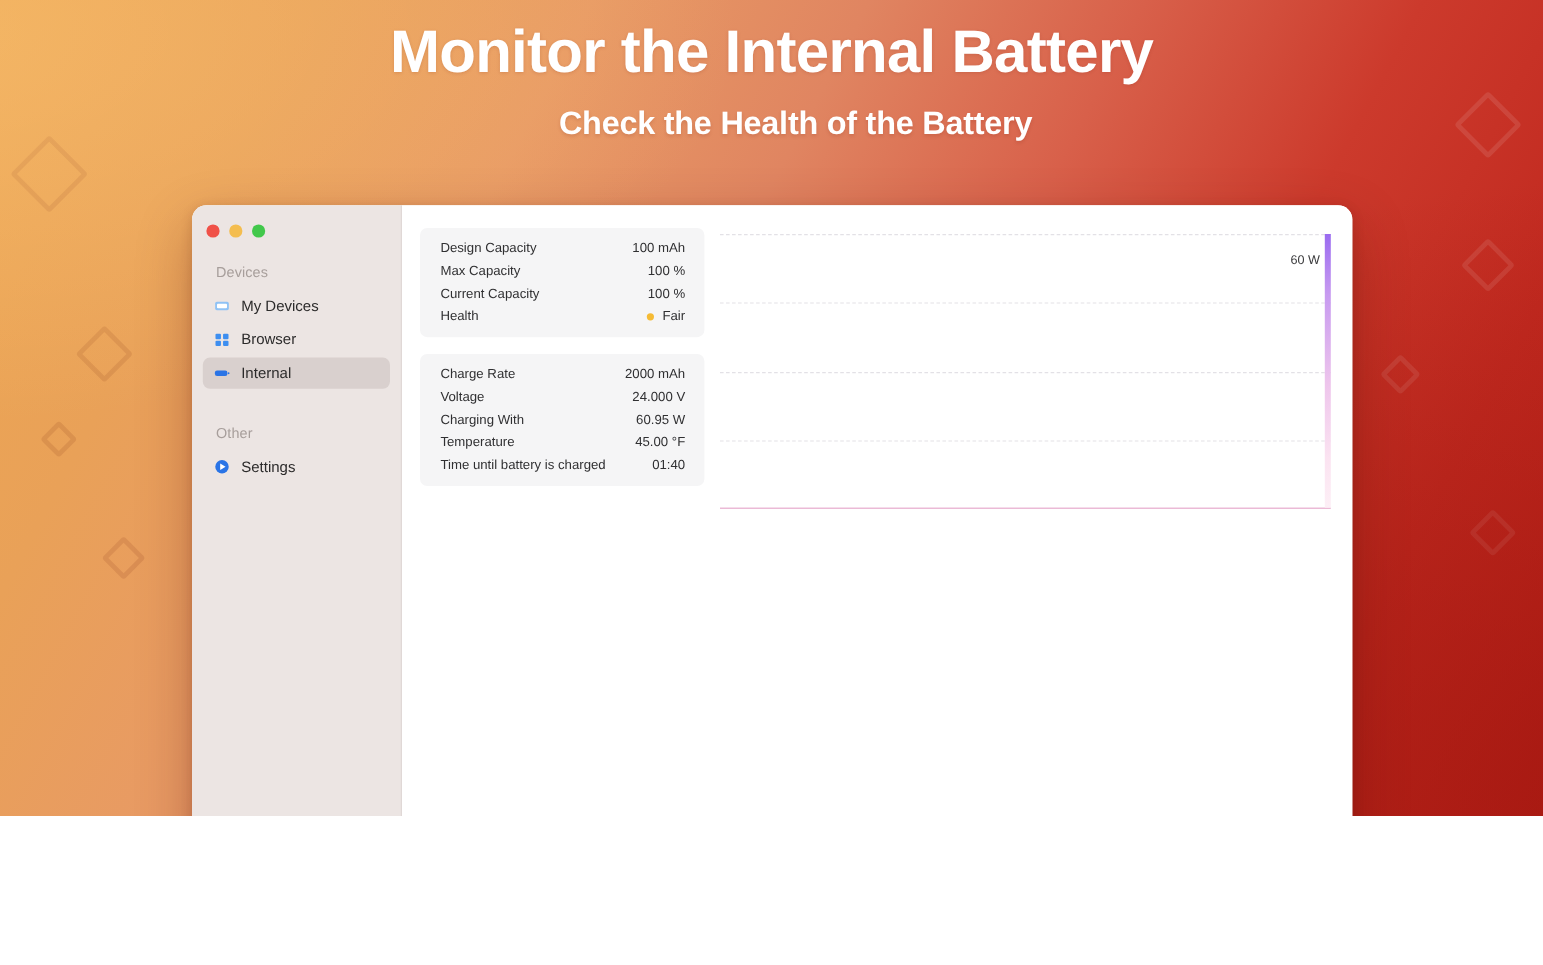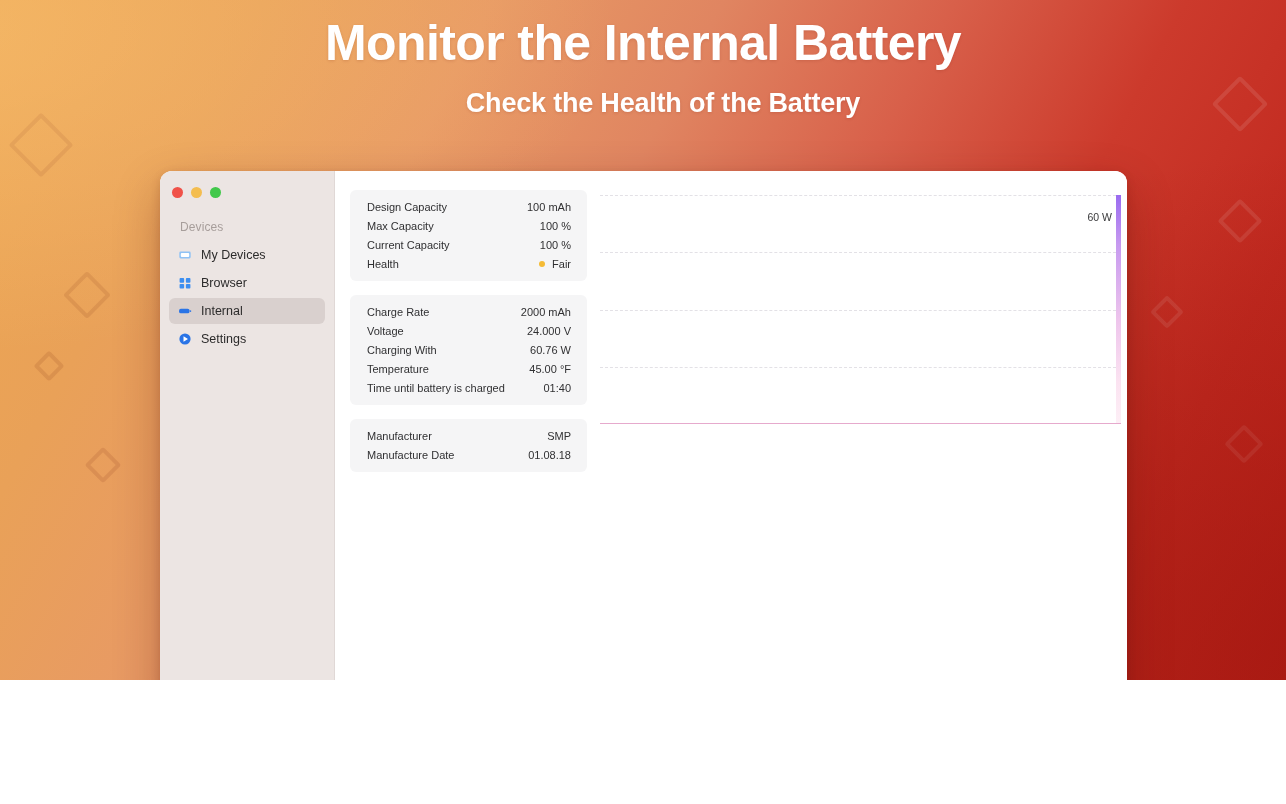--- a/index.html
+++ b/index.html
@@ -176,21 +176,21 @@
   }
   .bar-fill {
     height: 100%;
     background: #19bcd0;
     border-radius: 2px;
   }
 
   
   .chart-col {
     flex: 1;
-    padding: 5px 6px 0 10px;
+    padding: 5px 18px 0 10px;
     position: relative;
   }
   .plot {
     position: relative;
     height: 229px;
     margin-left: 3px;
   }
   .gridline {
     position: absolute;
     left: 0; right: 0;
@@ -280,20 +280,21 @@
       </div>
 
       <div class="nav-item active">
         <svg class="nv-icon" viewBox="0 0 16 16">
           <rect x="1.2" y="5.4" width="12" height="5.2" rx="2.1" fill="#2a74e6"></rect>
           <rect x="13.6" y="7.1" width="1.5" height="1.9" rx=".7" fill="#2a74e6"></rect>
         </svg>
         <span>Internal</span>
       </div>
 
+      <div class="sec-head second">Other</div>
 
       <div class="nav-item">
         <svg class="nv-icon" viewBox="0 0 16 16">
           <circle cx="8" cy="8" r="6.4" fill="#2a74e6"></circle>
           <path d="M6.3 4.9 L11.4 8 L6.3 11.1 Z" fill="#ffffff"></path>
         </svg>
         <span>Settings</span>
       </div>
     </div>
 
@@ -328,42 +329,32 @@
           <div class="row">
             <span class="lbl">Charge Rate</span>
             <span class="val">2000 mAh</span>
           </div>
           <div class="row">
             <span class="lbl">Voltage</span>
             <span class="val">24.000 V</span>
           </div>
           <div class="row">
             <span class="lbl">Charging With</span>
-            <span class="val">60.76 W</span>
+            <span class="val">60.95 W</span>
           </div>
           <div class="row">
             <span class="lbl">Temperature</span>
             <span class="val">45.00 °F</span>
           </div>
           <div class="row">
             <span class="lbl">Time until battery is charged</span>
             <span class="val">01:40</span>
           </div>
         </div>
 
-        <div class="card">
-          <div class="row">
-            <span class="lbl">Manufacturer</span>
-            <span class="val">SMP</span>
-          </div>
-          <div class="row">
-            <span class="lbl">Manufacture Date</span>
-            <span class="val">01.08.18</span>
-          </div>
-        </div>
       </div>
 
       <div class="chart-col">
         <div class="plot" id="plot">
             <div class="gridline" style="top: 75%;"></div>
             <div class="gridline" style="top: 50%;"></div>
             <div class="gridline" style="top: 25%;"></div>
             <div class="gridline" style="top: 0%;"></div>
           <div class="baseline" style="background: rgb(230, 170, 205);"></div>
           <div class="wbar" id="watt-bar" style="right: 0px; top: 0%; background: linear-gradient(rgb(154, 107, 240) 0%, rgb(199, 154, 240) 22%, rgb(238, 197, 236) 55%, rgb(251, 227, 241) 82%, rgb(253, 239, 246) 100%);"></div>

